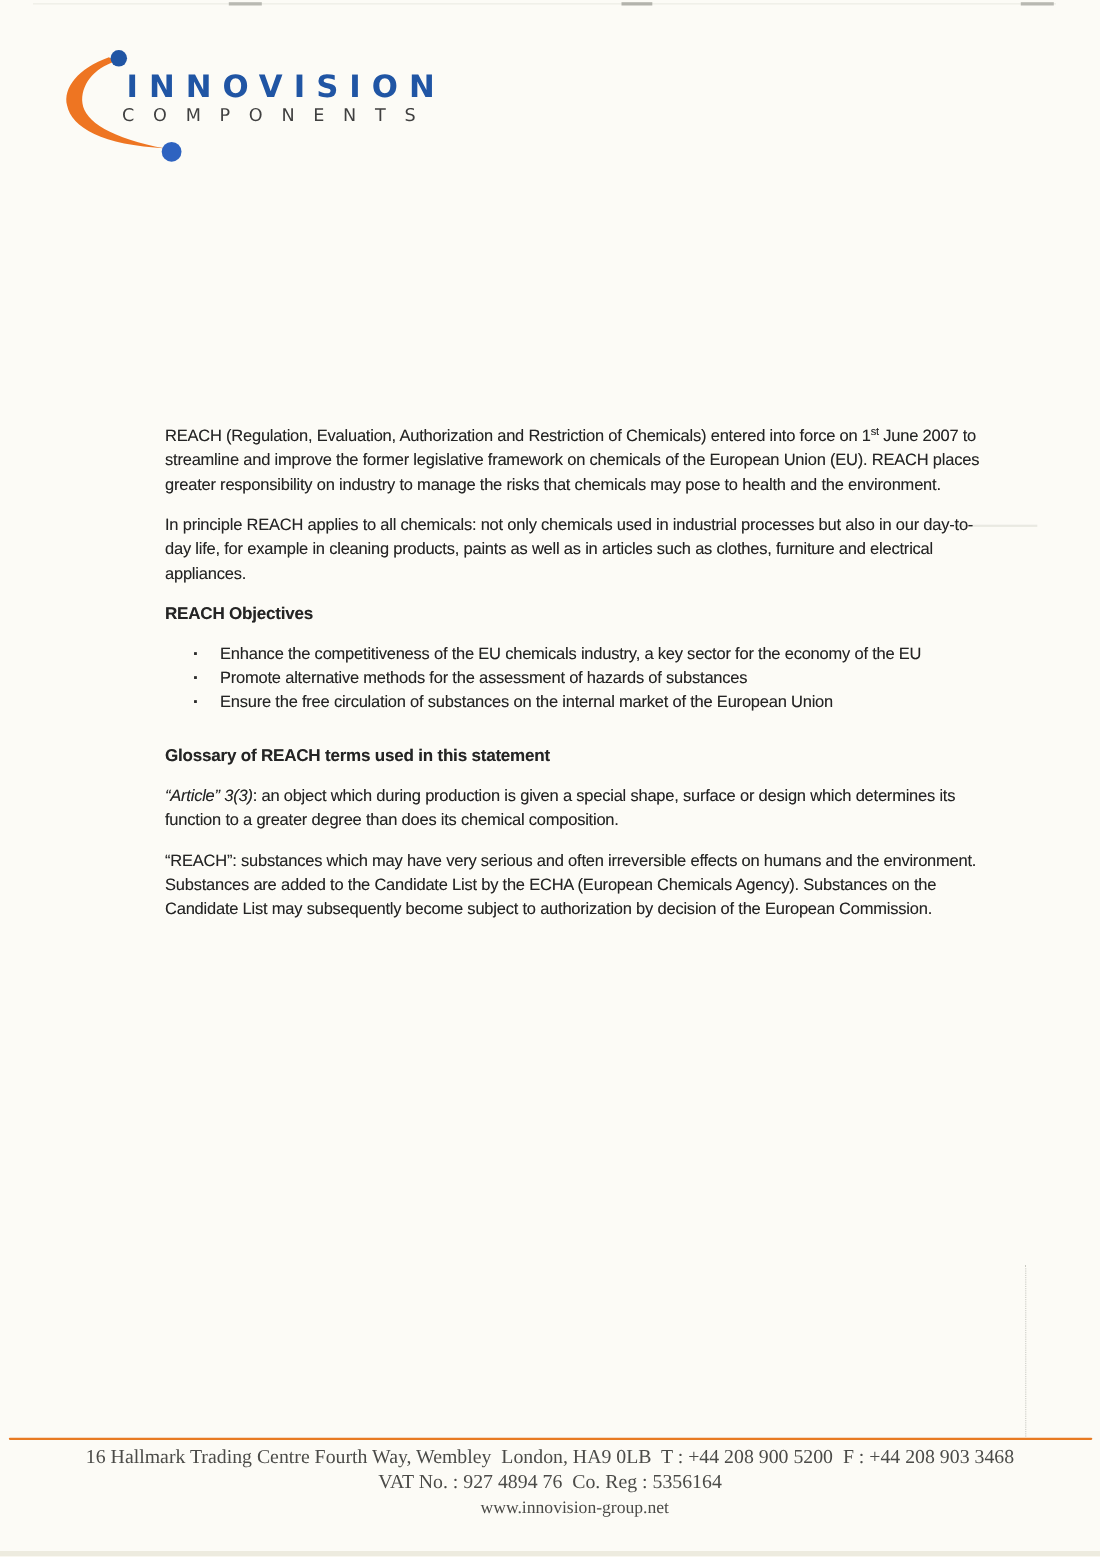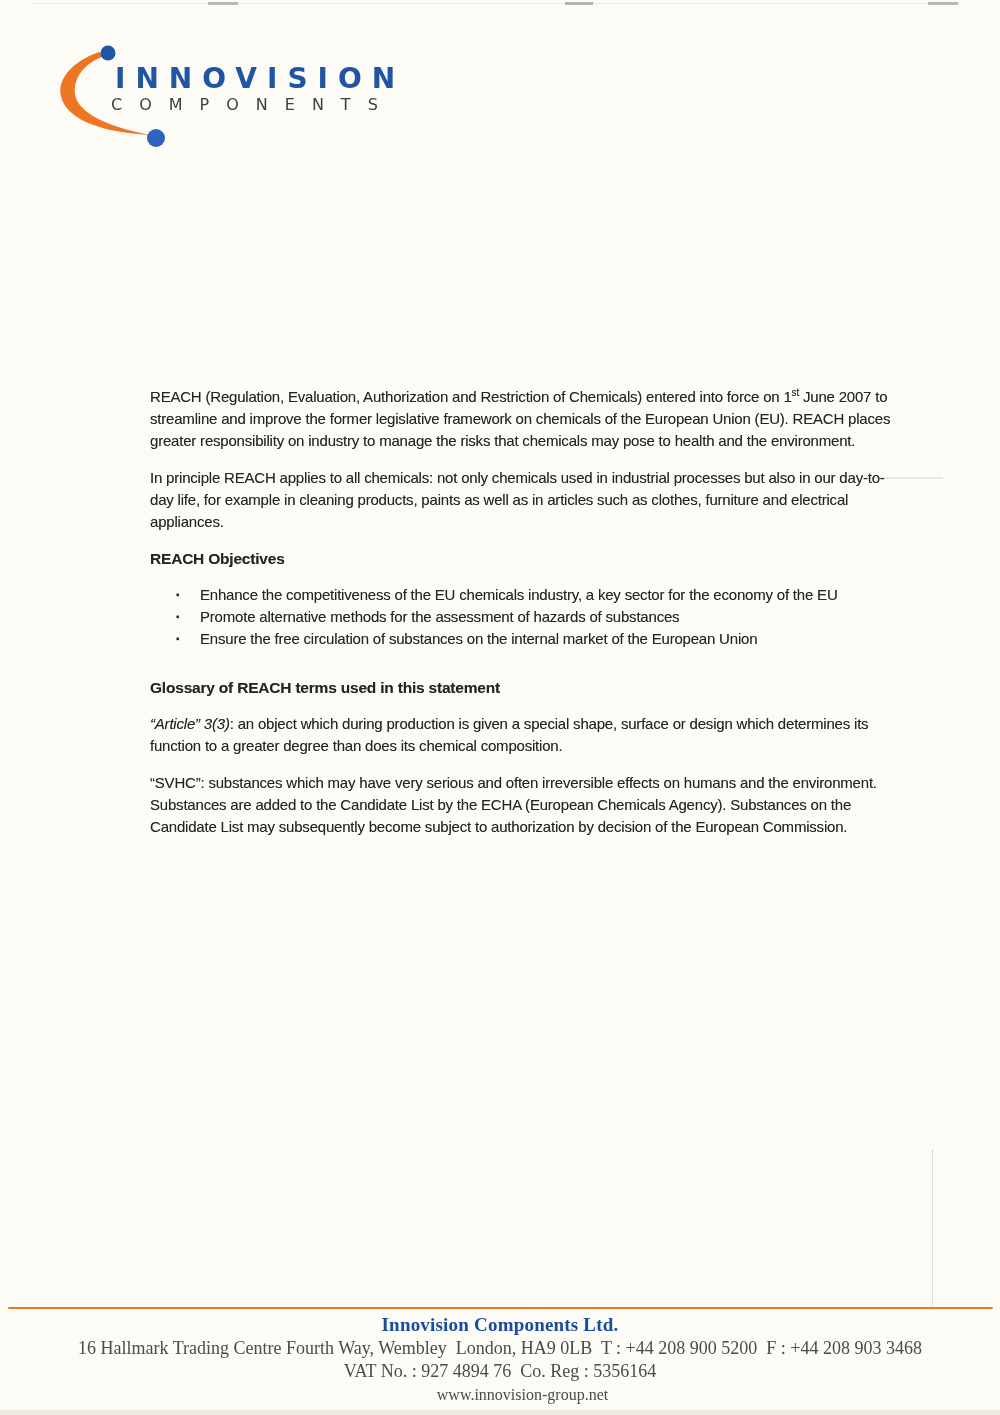--- a/index.html
+++ b/index.html
@@ -114,25 +114,24 @@
       <li>Enhance the competitiveness of the EU chemicals industry, a key sector for the economy of the EU</li>
       <li>Promote alternative methods for the assessment of hazards of substances</li>
       <li>Ensure the free circulation of substances on the internal market of the European Union</li>
     </ul>
 
     <h3 class="gloss-head">Glossary of REACH terms used in this statement</h3>
 
     <p><span class="term-italic">“Article” 3(3)</span><span>: an object which during production is given a special shape, surface or design which determines its function to a greater degree than does its chemical composition.</span></p>
 
 
-    <p><span>“SVHC”</span><span>: substances which may have very serious and often irreversible effects on humans and the environment. Substances are added to the Candidate List by the ECHA (European Chemicals Agency). Substances on the Candidate List may subsequently become subject to authorization by decision of the European Commission.</span></p>
+    <p><span>“REACH”</span><span>: substances which may have very serious and often irreversible effects on humans and the environment. Substances are added to the Candidate List by the ECHA (European Chemicals Agency). Substances on the Candidate List may subsequently become subject to authorization by decision of the European Commission.</span></p>
 
   </div>
 
   <div class="footer-rule"></div>
   <div class="footer">
-    <div class="company">Innovision Components Ltd.</div>
     <div class="line">16 Hallmark Trading Centre Fourth Way, Wembley  London, HA9 0LB  T : +44 208 900 5200  F : +44 208 903 3468</div>
     <div class="line">VAT No. : 927 4894 76  Co. Reg : 5356164</div>
     <div class="site">www.innovision-group.net</div>
   </div>
 
 </div>
 
 </body></html>

